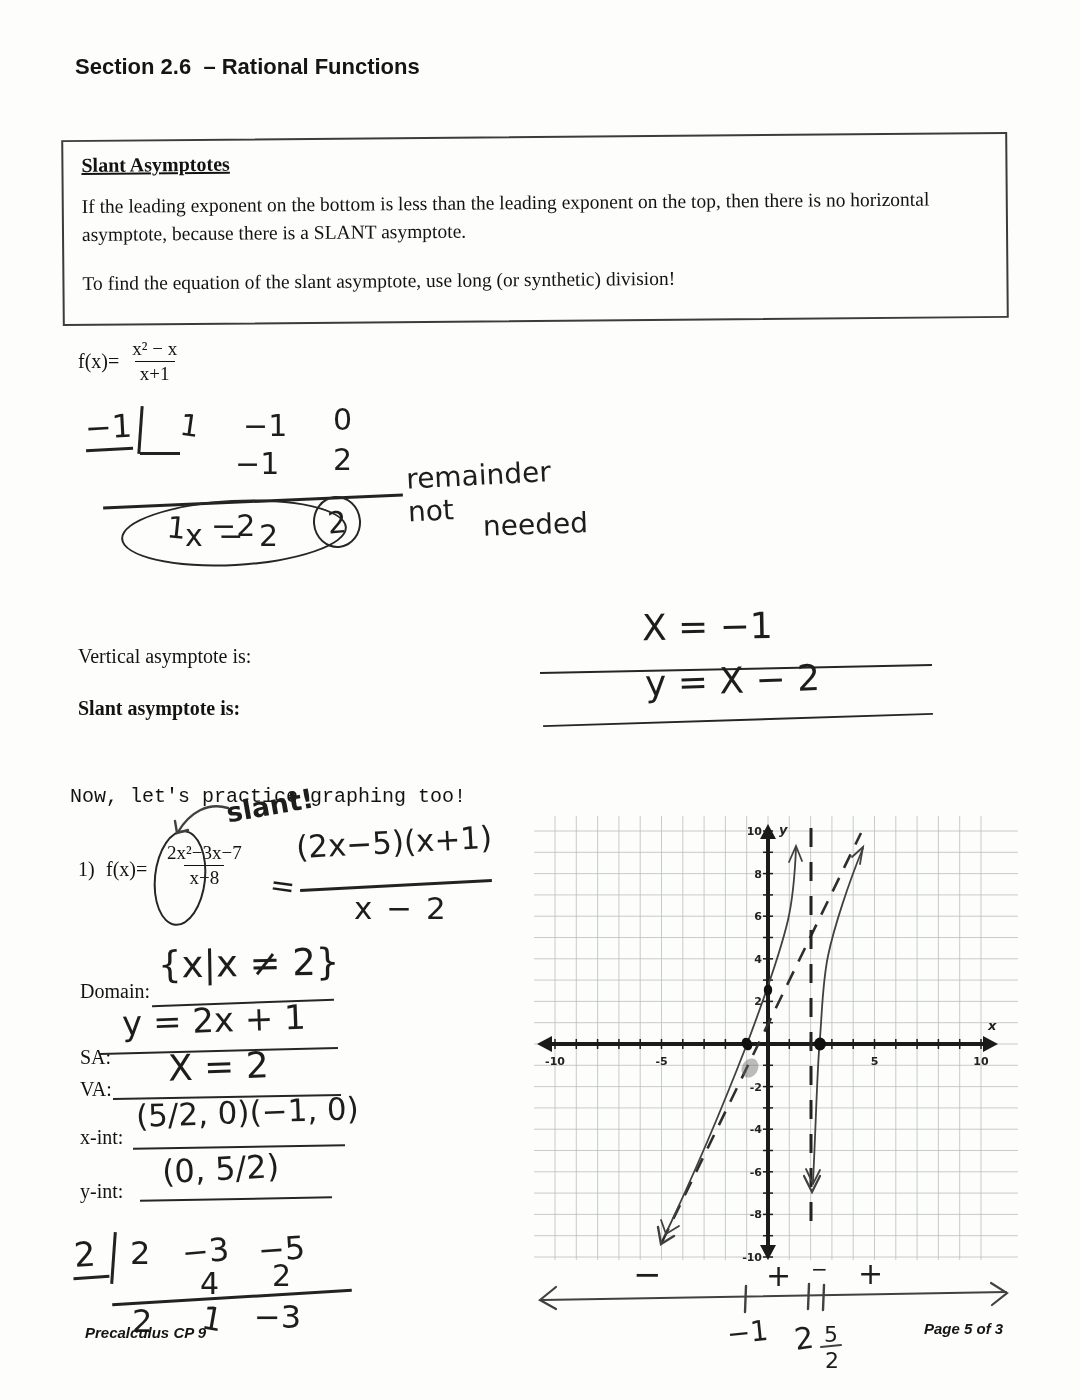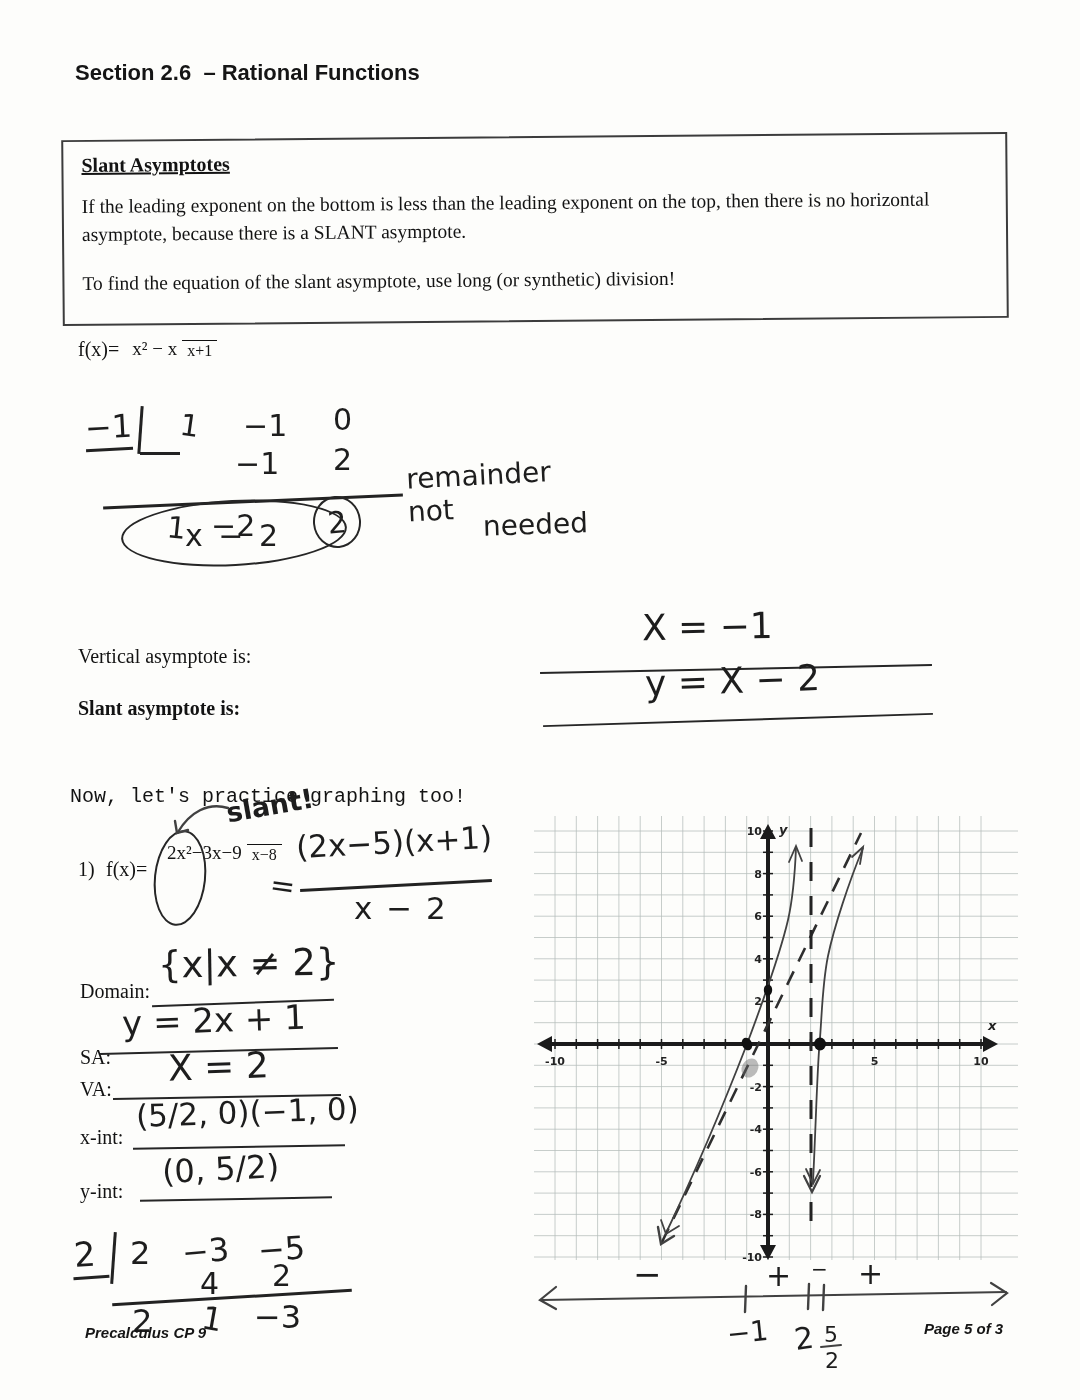--- a/index.html
+++ b/index.html
@@ -6,23 +6,23 @@
   #page{position:relative;width:1080px;height:1400px;background:#fdfdfb;overflow:hidden;
         font-family:"Liberation Serif",serif;color:#151515;}
   .abs{position:absolute;}
   .printed{font-family:"Liberation Serif",serif;color:#131313;}
   .title{font-family:"Liberation Sans",sans-serif;font-weight:bold;font-size:22px;white-space:pre-wrap;}
   .boxed{border:2px solid #3c3c3c;}
   .bhead{font-size:20px;font-weight:bold;text-decoration:underline;}
   .bpar{font-size:19.5px;line-height:1.45;margin:0;}
   .lbl{font-size:20px;}
   .hw{font-family:"DejaVu Sans",sans-serif;color:#1d1d1d;}
-  .frac{display:inline-flex;flex-direction:row;align-items:center;vertical-align:middle;}
+  .frac{display:inline-flex;flex-direction:column;align-items:center;vertical-align:middle;}
   .frac .num{padding:0 5px 1px 5px;font-size:19px;}
-  .frac .den{border-top:1.8px solid #111;padding:1px 5px 0 5px;font-size:16px;}
+  .frac .den{border-top:1.8px solid #111;padding:1px 5px 0 5px;font-size:19px;}
   .ansline{position:absolute;border-top:2.5px solid #262626;height:0;}
   .sumline{position:absolute;border-top:3px solid #222;height:0;}
   .oval{position:absolute;border:2.5px solid #262626;border-radius:50%;}
   .circ{display:inline-flex;align-items:center;justify-content:center;
         border:2.5px solid #262626;border-radius:50%;}
   .vbar{position:absolute;background:#222;}
   .footer{font-family:"Liberation Sans",sans-serif;font-style:italic;font-weight:bold;font-size:15px;}
   .ticklabel{font:600 11px "DejaVu Sans",sans-serif;fill:#222;}
   .axletter{font:italic 600 13px "DejaVu Sans",sans-serif;fill:#222;}
   #grid line{stroke:#b5bdbb;stroke-width:0.9;opacity:0.85;}
@@ -32,21 +32,21 @@
   .pen{stroke:#414141;stroke-width:1.8;fill:none;stroke-linecap:round;}
   .pendash-slant{stroke:#2e2e2e;stroke-width:2.6;fill:none;stroke-dasharray:15 11;}
   .pendash-va{stroke:#232323;stroke-width:3;fill:none;stroke-dasharray:19 15;}
   .nltext{font-family:"DejaVu Sans",sans-serif;fill:#1d1d1d;}
 </style>
 </head>
 <body>
 
 <div id="page">
 
-  <div class="abs title" style="left:75px;top:60px;">Section 2.6  – Rational Functions</div>
+  <div class="abs title" style="left:75px;top:54px;">Section 2.6  – Rational Functions</div>
 
   <div class="abs boxed" style="left:62px;top:136px;width:946px;height:186px;transform:rotate(-0.5deg);padding:12px 18px;box-sizing:border-box;">
     <div class="bhead printed">Slant Asymptotes</div>
     <p class="bpar printed" style="margin-top:16px;">If the leading exponent on the bottom is less than the leading exponent on the top, then there is no horizontal asymptote, because there is a SLANT asymptote.</p>
     <p class="bpar printed" style="margin-top:20px;">To find the equation of the slant asymptote, use long (or synthetic) division!</p>
   </div>
 
   <div class="abs" style="left:78px;top:338px;display:flex;align-items:center;gap:8px;">
     <span class="printed lbl">f(x)=</span>
     <span class="frac printed">
@@ -81,21 +81,21 @@
   <div class="abs printed lbl" style="left:78px;top:697px;font-weight:bold;">Slant asymptote is:</div>
   <span class="abs hw" style="left:645px;top:660px;font-size:36px;transform:rotate(-2deg);">y = X − 2</span>
   <div class="ansline" style="left:543px;top:719px;width:390px;transform:rotate(-1.8deg);"></div>
 
   <div class="abs printed lbl" style="left:70px;top:785px;font-family:Liberation Mono, monospace;">Now, let's practice graphing too!</div>
 
   <div class="abs" style="left:78px;top:842px;width:460px;height:110px;">
     <span class="abs printed lbl" style="left:0;top:16px;">1)</span>
     <span class="abs printed lbl" style="left:28px;top:16px;">f(x)=</span>
     <span class="abs frac printed" style="left:84px;top:0;">
-      <span class="num">2x²−3x−9</span>
+      <span class="num">2x²−3x−7</span>
       <span class="den">x−8</span>
     </span>
     <div class="oval" style="left:76px;top:-12px;width:48px;height:92px;transform:rotate(6deg);border-width:2px;"></div>
     <span class="abs hw" style="left:148px;top:-52px;font-size:27px;transform:rotate(-10deg);font-weight:bold;">slant!</span>
     <svg class="abs" style="left:92px;top:-40px;" width="62" height="44">
       <path d="M58,6 C38,0 20,10 8,30" class="pen" style="stroke-width:2.4;"></path>
       <polyline points="5,19 7,31 18,28" class="pen" style="stroke-width:2.4;"></polyline>
     </svg>
     <span class="abs hw" style="left:192px;top:26px;font-size:30px;transform:rotate(8deg);">=</span>
     <span class="abs hw" style="left:218px;top:-18px;font-size:31px;transform:rotate(-3deg);white-space:nowrap;">(2x−5)(x+1)</span>

